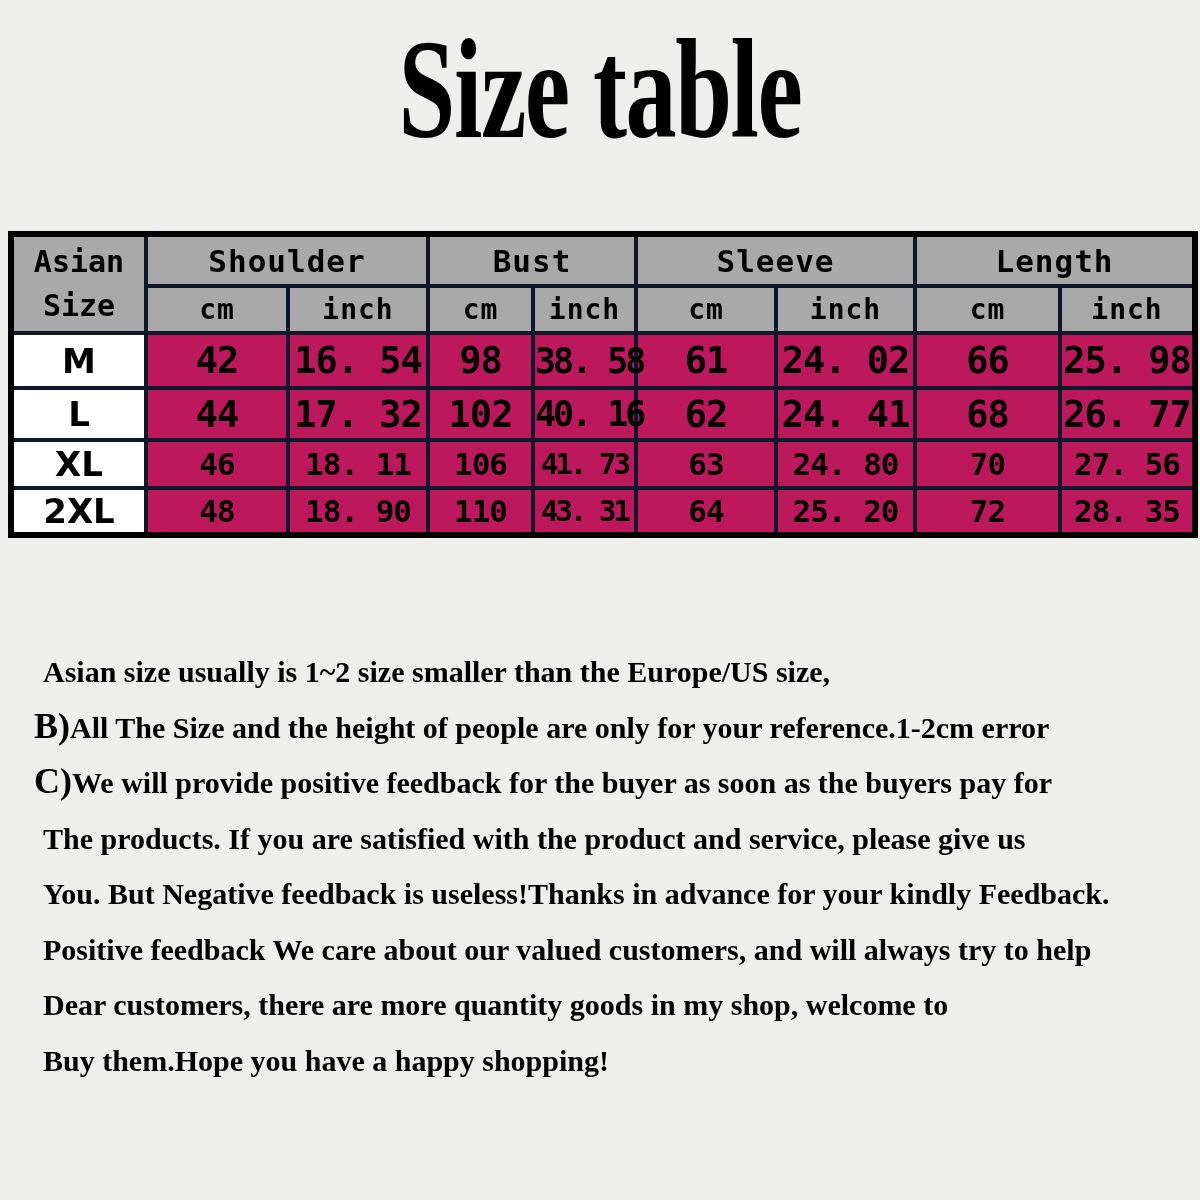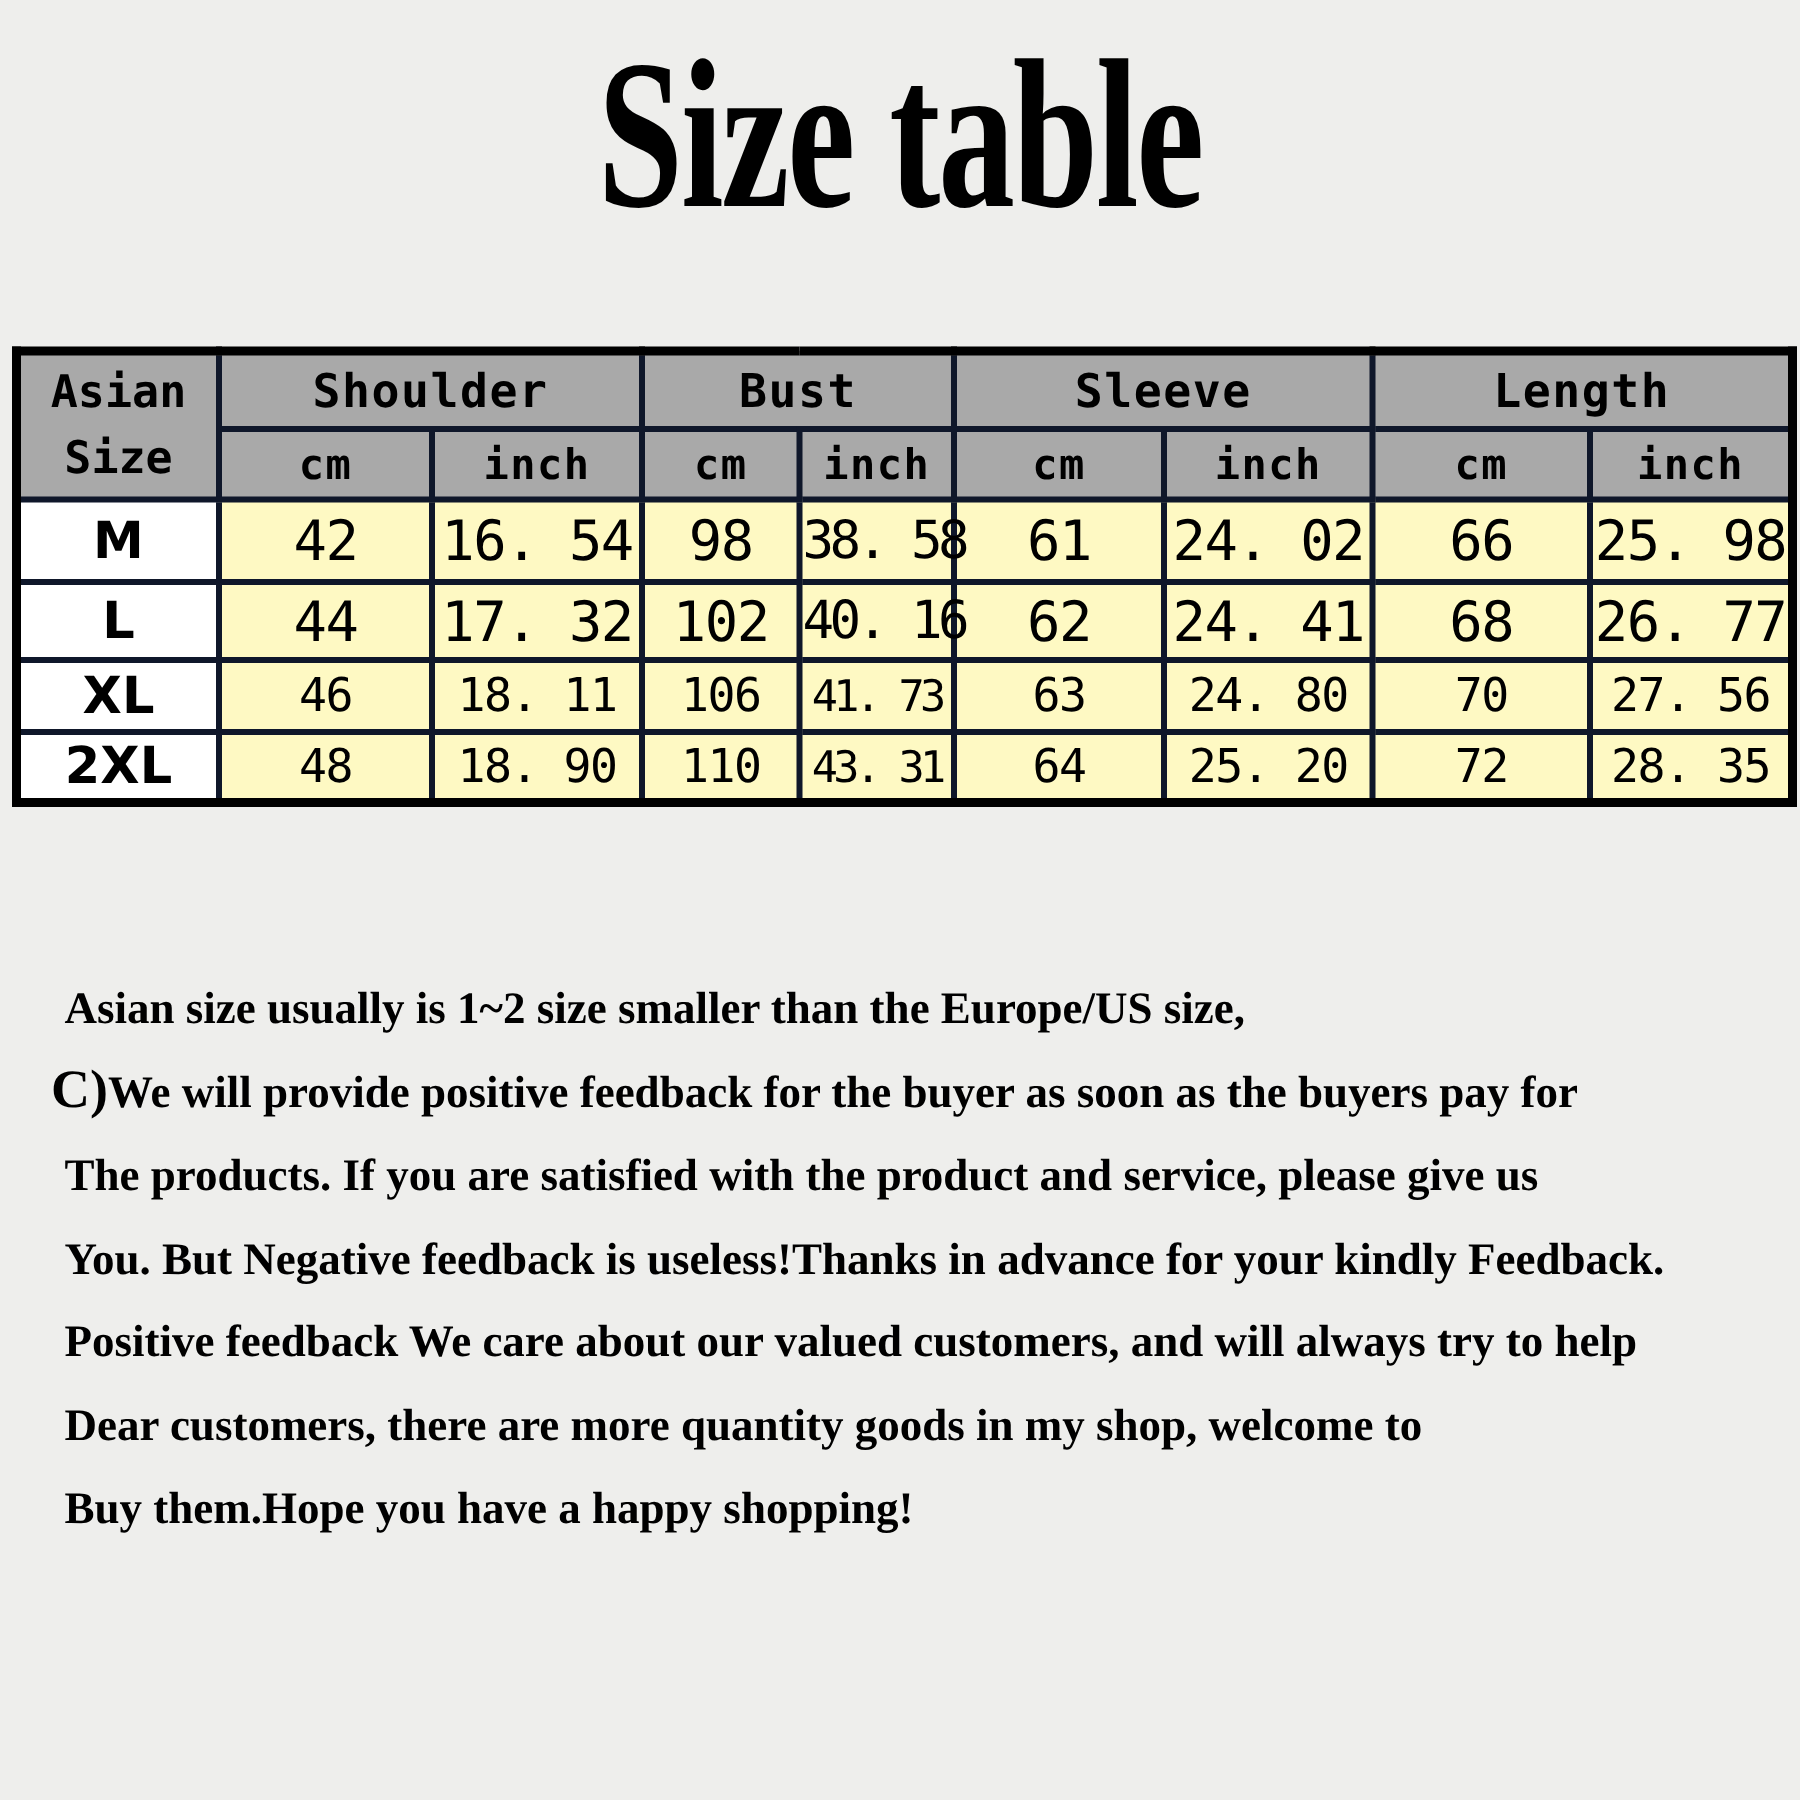--- a/index.html
+++ b/index.html
@@ -29,21 +29,21 @@
     border:4px solid #0f172a; padding:0; text-align:center; vertical-align:middle;
     overflow:visible; white-space:nowrap;
   }
   .hd{ background:#a9a9a9; font-weight:bold; }
   tr.hrow1{ height:52px; }
   tr.hrow2{ height:47px; }
   .corner{ font-size:30px; line-height:44px; font-weight:bold; }
   .group-hd{ font-size:31px; letter-spacing:1px; }
   .unit-hd{ font-size:28px; letter-spacing:1px; }
   tbody th.size-lbl{ background:#fff; font-family:"DejaVu Sans", sans-serif; font-weight:bold; font-size:34px; }
-  tbody td{ background:#fef9c3; font-weight:normal; letter-spacing:-1px; }
+  tbody td{ background:#be185d; font-weight:bold; letter-spacing:-1px; }
   tr.r-big{ height:55px; } tr.r-big td{ font-size:37px; }
   tr.r-mid{ height:52px; } tr.r-mid td{ font-size:37px; }
   tr.r-sm1{ height:48px; } tr.r-sm1 td{ font-size:31px; }
   tr.r-sm2{ height:47px; } tr.r-sm2 td{ font-size:31px; }
   
   tbody td:nth-child(5){ letter-spacing:-3px; }
   tr.r-big td:nth-child(5), tr.r-mid td:nth-child(5){ font-size:35px; }
   tr.r-sm1 td:nth-child(5), tr.r-sm2 td:nth-child(5){ font-size:29px; }
   .notes{
     position:absolute; left:34px; top:643px; width:1160px;
@@ -140,19 +140,20 @@
         <td>25. 20</td>
         <td>72</td>
         <td>28. 35</td>
       </tr>
     </tbody>
   </table>
 </div>
 
 <div class="notes">
   <p><b></b><span>Asian size usually is 1~2 size smaller than the Europe/US size,</span></p>
+  <p><b>B)</b><span>All The Size and the height of people are only for your reference.1-2cm error</span></p>
   <p><b>C)</b><span>We will provide positive feedback for the buyer as soon as the buyers pay for</span></p>
   <p><b></b><span>The products. If you are satisfied with the product and service, please give us</span></p>
   <p><b></b><span>You. But Negative feedback is useless!Thanks in advance for your kindly Feedback.</span></p>
   <p><b></b><span>Positive feedback We care about our valued customers, and will always try to help</span></p>
   <p><b></b><span>Dear customers, there are more quantity goods in my shop, welcome to</span></p>
   <p><b></b><span>Buy them.Hope you have a happy shopping!</span></p>
 </div>
 
 </body></html>

